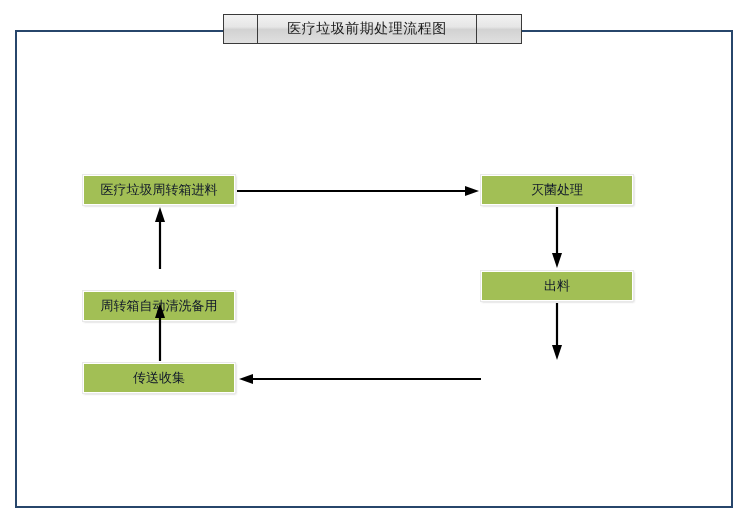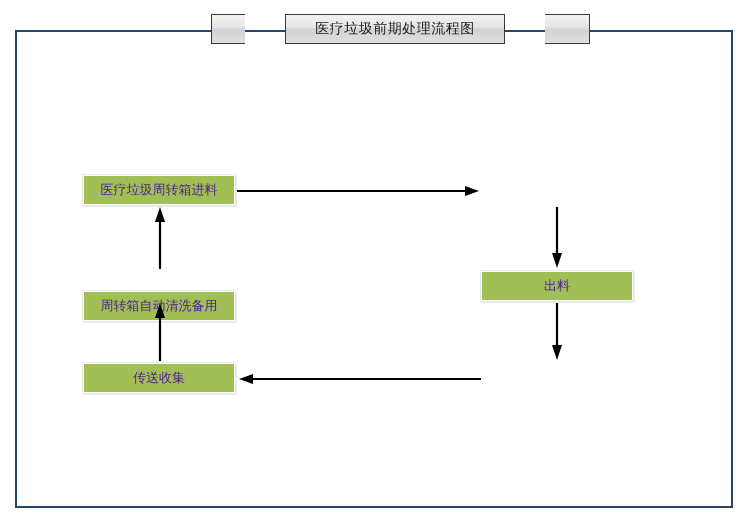--- a/index.html
+++ b/index.html
@@ -26,27 +26,26 @@
     width: 718px;
     height: 478px;
     border: 2px solid #27466b;
     box-sizing: border-box;
     background: transparent;
   }
 
   
   .title-bar {
     position: absolute;
-    left: 211px;
+    left: 223px;
     top: 14px;
     height: 30px;
     display: flex;
     align-items: stretch;
     box-sizing: border-box;
-    gap: 40px;
   }
   .title-seg {
     box-sizing: border-box;
     border: 1px solid #3a3a3a;
     background: linear-gradient(to bottom, #f2f2f2 0%, #e6e6e6 42%, #d2d2d2 52%, #e0e0e0 100%);
     display: flex;
     align-items: center;
     justify-content: center;
   }
   .title-seg.left  { width: 34px; border-right: none; }
@@ -67,21 +66,21 @@
     background: #a2bf55;
     border: 1px solid #ffffff;
     outline: 1px solid #e9e9e9;
     display: flex;
     align-items: center;
     justify-content: center;
     box-shadow: 1px 1px 2px rgba(120,120,120,0.45);
   }
   .node-label {
     font-size: 13px;
-    color: #4c1d95;
+    color: #0f172a;
     white-space: nowrap;
     font-family: "DejaVu Sans", "Liberation Sans", sans-serif;
   }
 
   
   .n-feed      { left: 83px;  top: 175px; width: 152px; height: 30px; }
   .n-clean     { left: 83px;  top: 271px; width: 152px; height: 30px; margin-top: 20px; }
   .n-collect   { left: 83px;  top: 363px; width: 152px; height: 30px; }
   .n-sterilize { left: 481px; top: 175px; width: 152px; height: 30px; }
   .n-discharge { left: 481px; top: 271px; width: 152px; height: 30px; }
@@ -116,20 +115,23 @@
   </div>
 
   <div class="node n-clean" data-interactable="true">
     <span class="node-label" data-interactable="false">周转箱自动清洗备用</span>
   </div>
 
   <div class="node n-collect" data-interactable="true">
     <span class="node-label" data-interactable="false">传送收集</span>
   </div>
 
+  <div class="node n-sterilize" data-interactable="true">
+    <span class="node-label" data-interactable="false">灭菌处理</span>
+  </div>
 
   <div class="node n-discharge" data-interactable="true">
     <span class="node-label" data-interactable="false">出料</span>
   </div>
 
 
   <div class="arrow" style="left:237px; top:183px;" data-interactable="false">
     <svg width="244" height="16" viewBox="0 0 244 16">
       <line x1="0" y1="8" x2="232" y2="8" stroke="#000000" stroke-width="2.2"></line>
       <polygon points="242,8 228,3 228,13" fill="#000000"></polygon>

